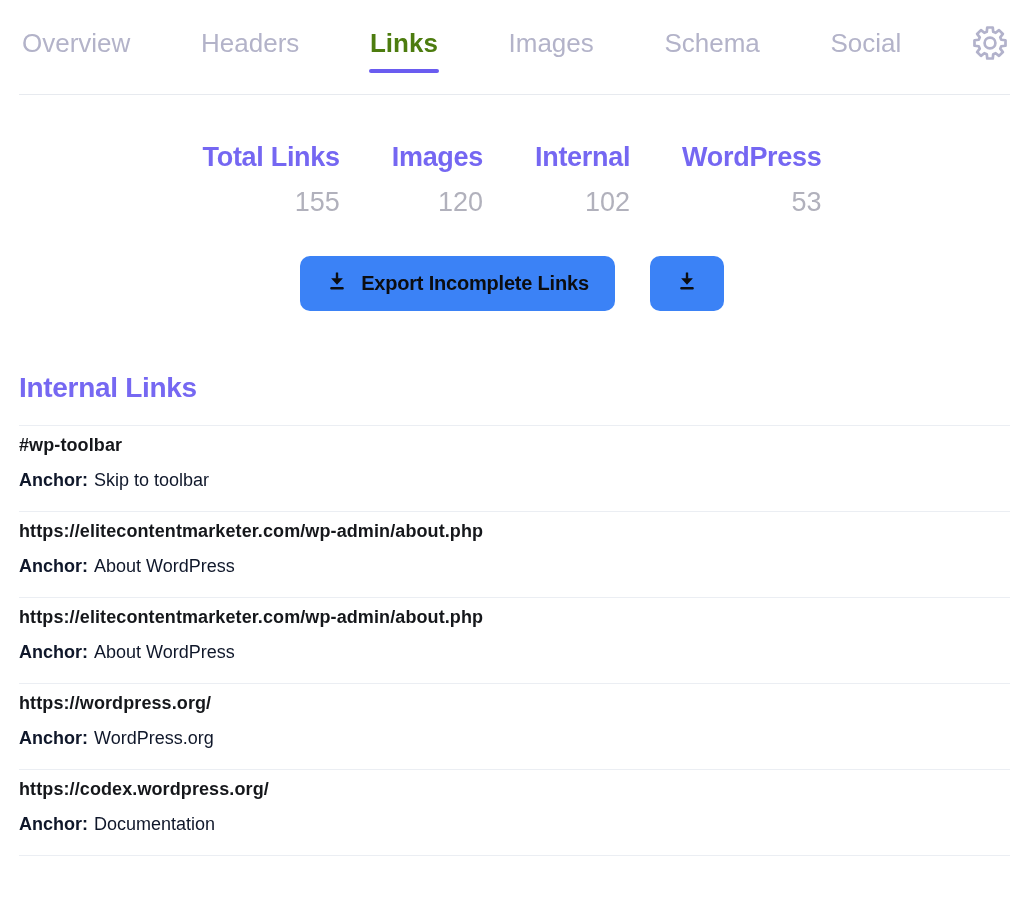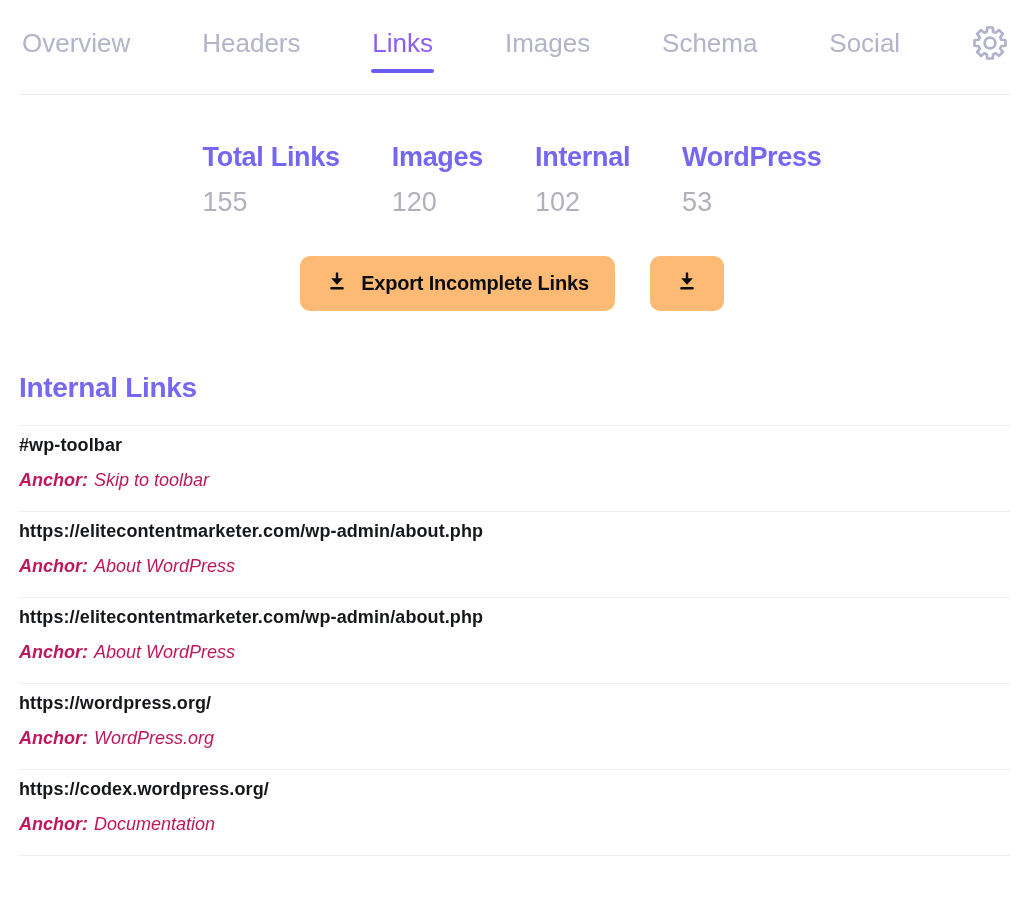--- a/index.html
+++ b/index.html
@@ -4,49 +4,49 @@
 <style>
   * { margin:0; padding:0; box-sizing:border-box; }
   html,body { width:1024px; height:907px; background:#ffffff; overflow:hidden;
     font-family:"Liberation Sans", sans-serif; -webkit-font-smoothing:antialiased; }
 
   
   .tabbar { display:flex; align-items:center; justify-content:space-between;
     padding:25px 16px 0 22px; }
   .tab { position:relative; font-size:26px; font-weight:400; color:#b3b3c9;
     white-space:nowrap; cursor:pointer; }
-  .tab.active { color:#8b5cf6; font-weight:400; }
+  .tab.active { color:#4d7c0f; font-weight:700; }
   .tab-underline { position:absolute; left:-1px; right:-1px; bottom:-14px;
     height:4px; border-radius:2px; background:#6a5cf0; }
   .gear-btn { width:36px; height:36px; cursor:pointer; flex:0 0 auto; }
   .gear-btn svg { display:block; width:36px; height:36px; }
 
   .top-divider { height:1px; background:#e7eaef; margin:33px 14px 0 19px; }
 
   
   .stats { display:flex; justify-content:center; gap:52px; margin-top:47px; }
-  .stat { text-align:left; }
+  .stat { text-align:right; }
   .stat-label { font-size:27px; font-weight:700; color:#7567f2; letter-spacing:-0.3px; }
   .stat-value { font-size:27px; font-weight:400; color:#b1b1bc; margin-top:14px; }
 
   
   .buttons { display:flex; justify-content:center; gap:35px; margin-top:38px; }
-  .btn { display:flex; align-items:center; gap:13px; background:#fdba74;
+  .btn { display:flex; align-items:center; gap:13px; background:#3b82f6;
     border:none; border-radius:10px; height:55px; padding:0 26px;
     font-family:inherit; font-size:20px; font-weight:700; color:#0c0d10;
     letter-spacing:-0.2px; cursor:pointer; }
   .btn svg { width:22px; height:22px; flex:0 0 auto; }
 
   
   .section-title { margin:61px 14px 0 19px; font-size:28px; font-weight:700;
     color:#7668f2; letter-spacing:-0.3px; }
   .link-list { margin:21px 14px 0 19px; border-bottom:1px solid #ebeef3; }
   .link-item { border-top:1px solid #ebeef3; padding:9px 0 20px; }
   .link-url { font-size:18px; font-weight:700; color:#15171b; letter-spacing:0.1px; }
-  .link-anchor { font-size:18px; color:#be185d; margin-top:14px;font-style:italic; }
+  .link-anchor { font-size:18px; color:#0f172a; margin-top:14px; }
   .anchor-prefix { font-weight:700; }
   .anchor-text { margin-left:6px; font-weight:400; }
 </style>
 </head>
 <body>
 
 <nav class="tabbar">
   <div class="tab">Overview</div>
   <div class="tab">Headers</div>
   <div class="tab active">

